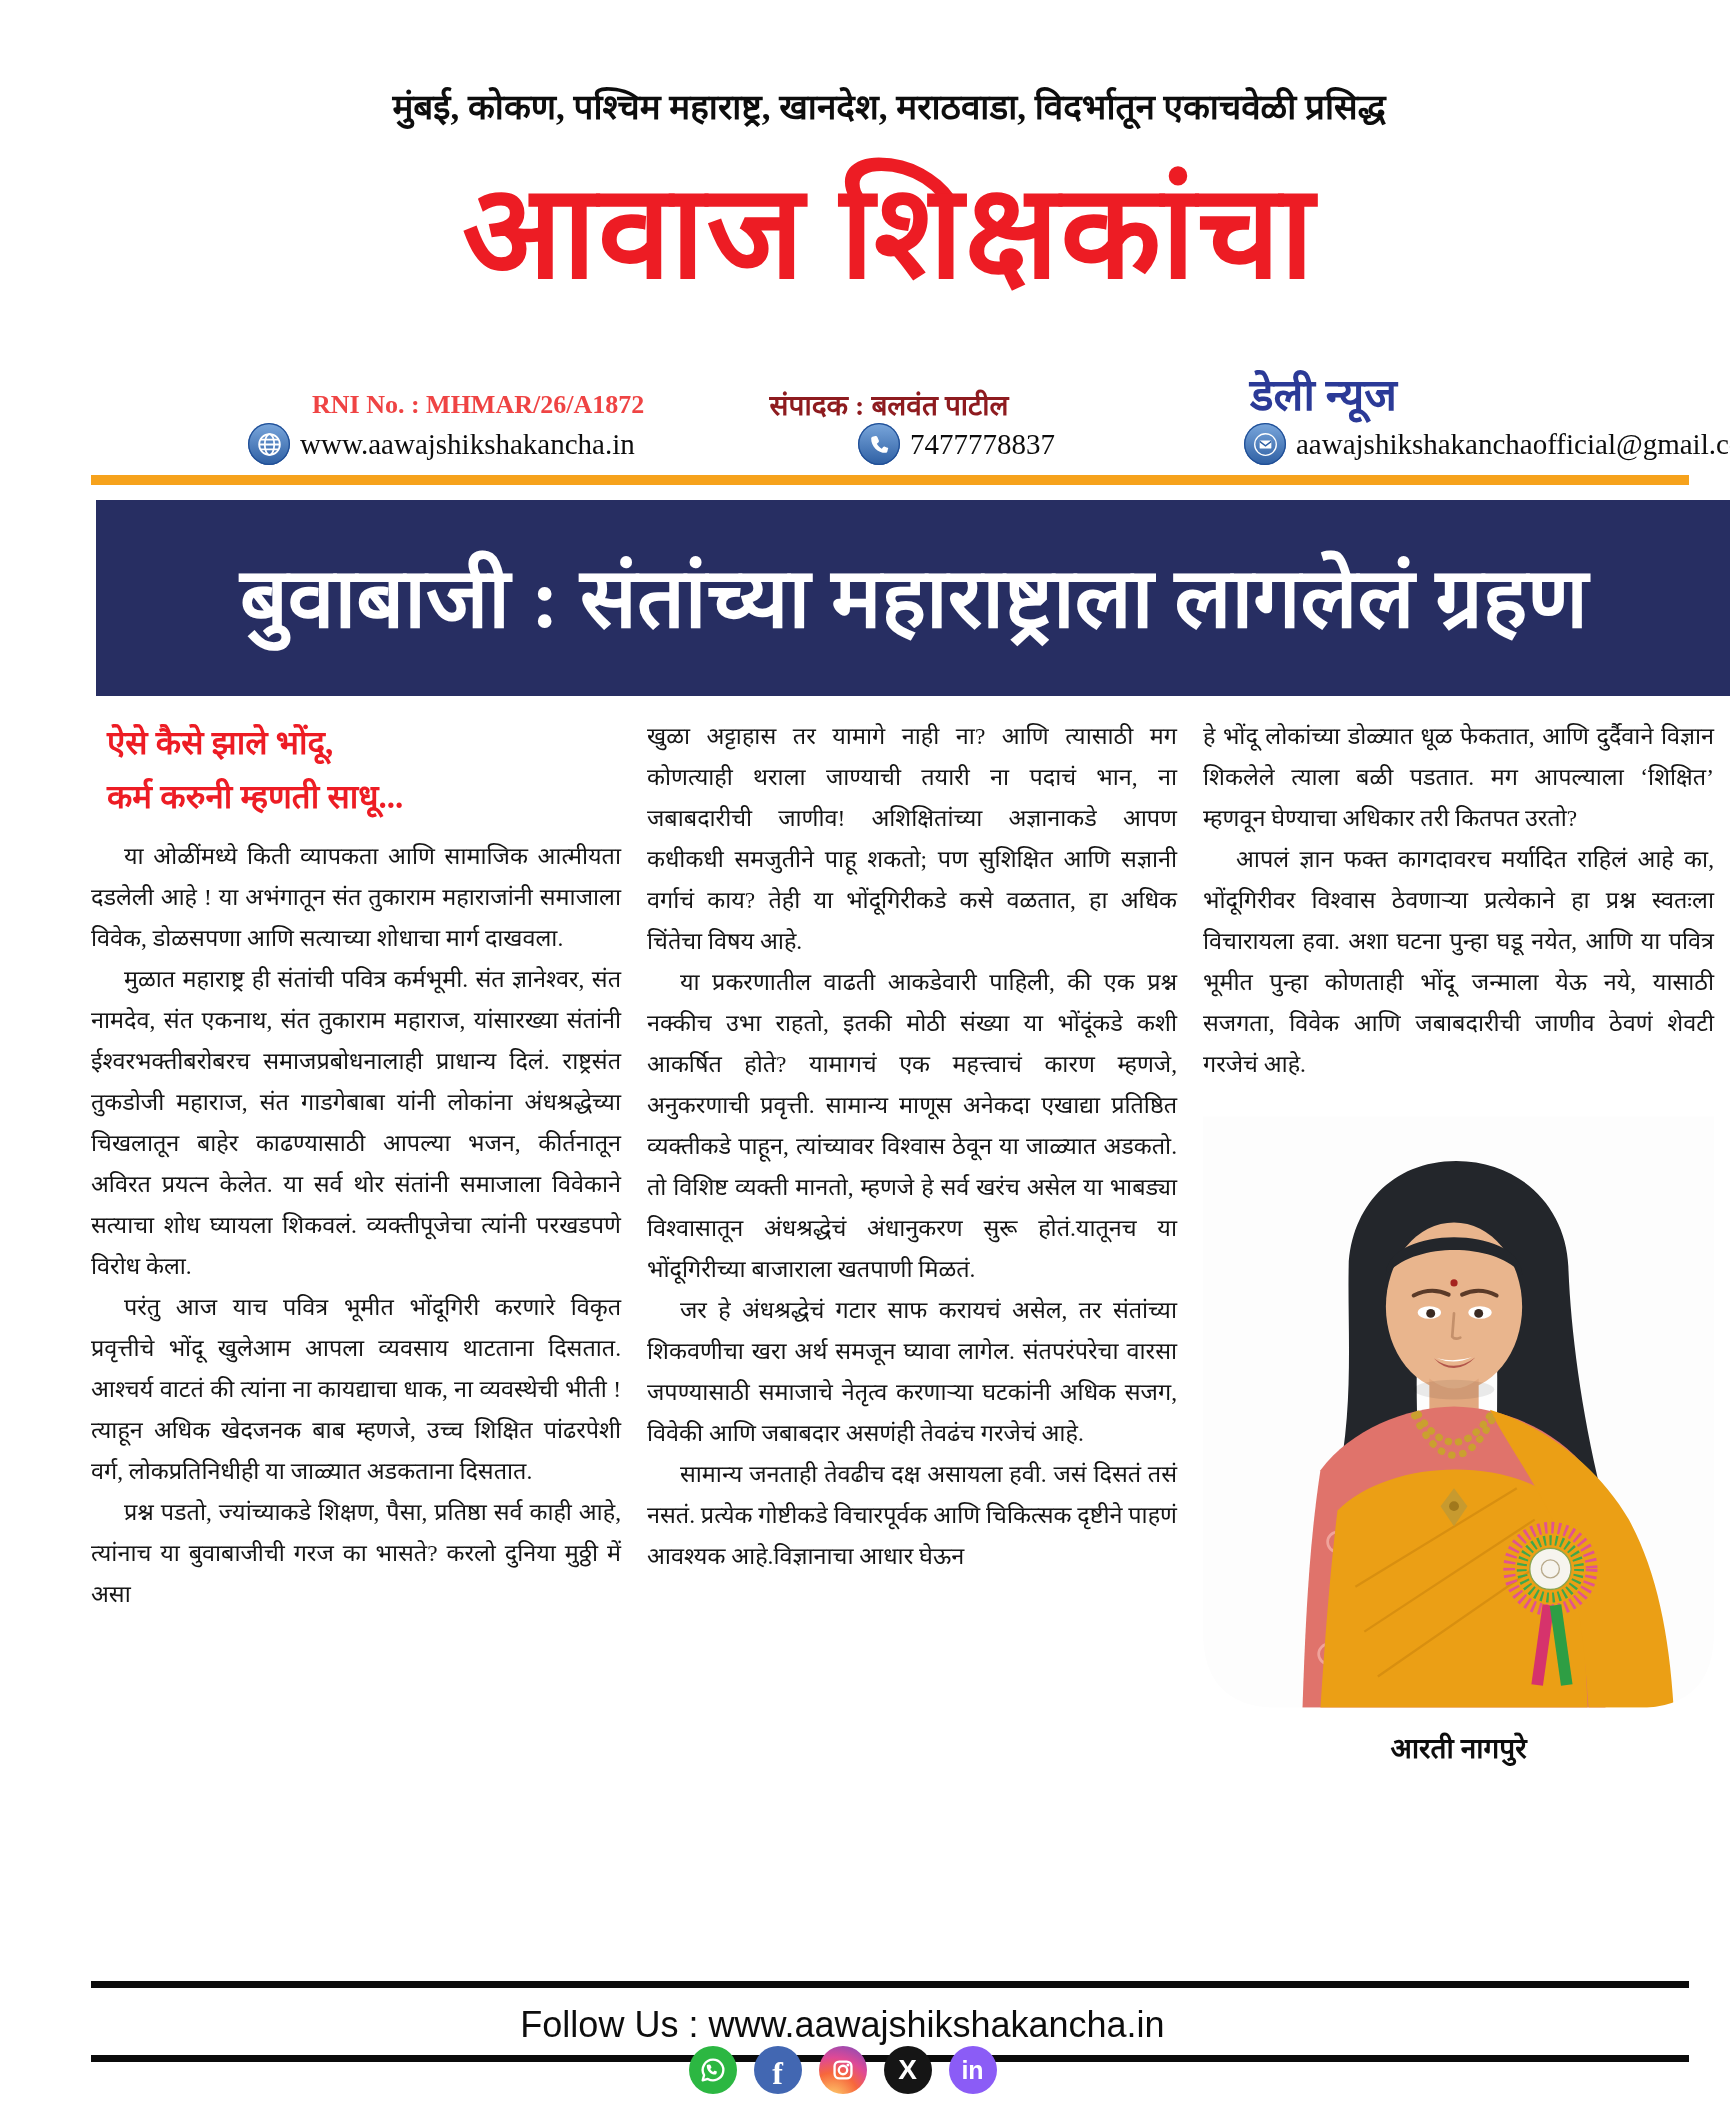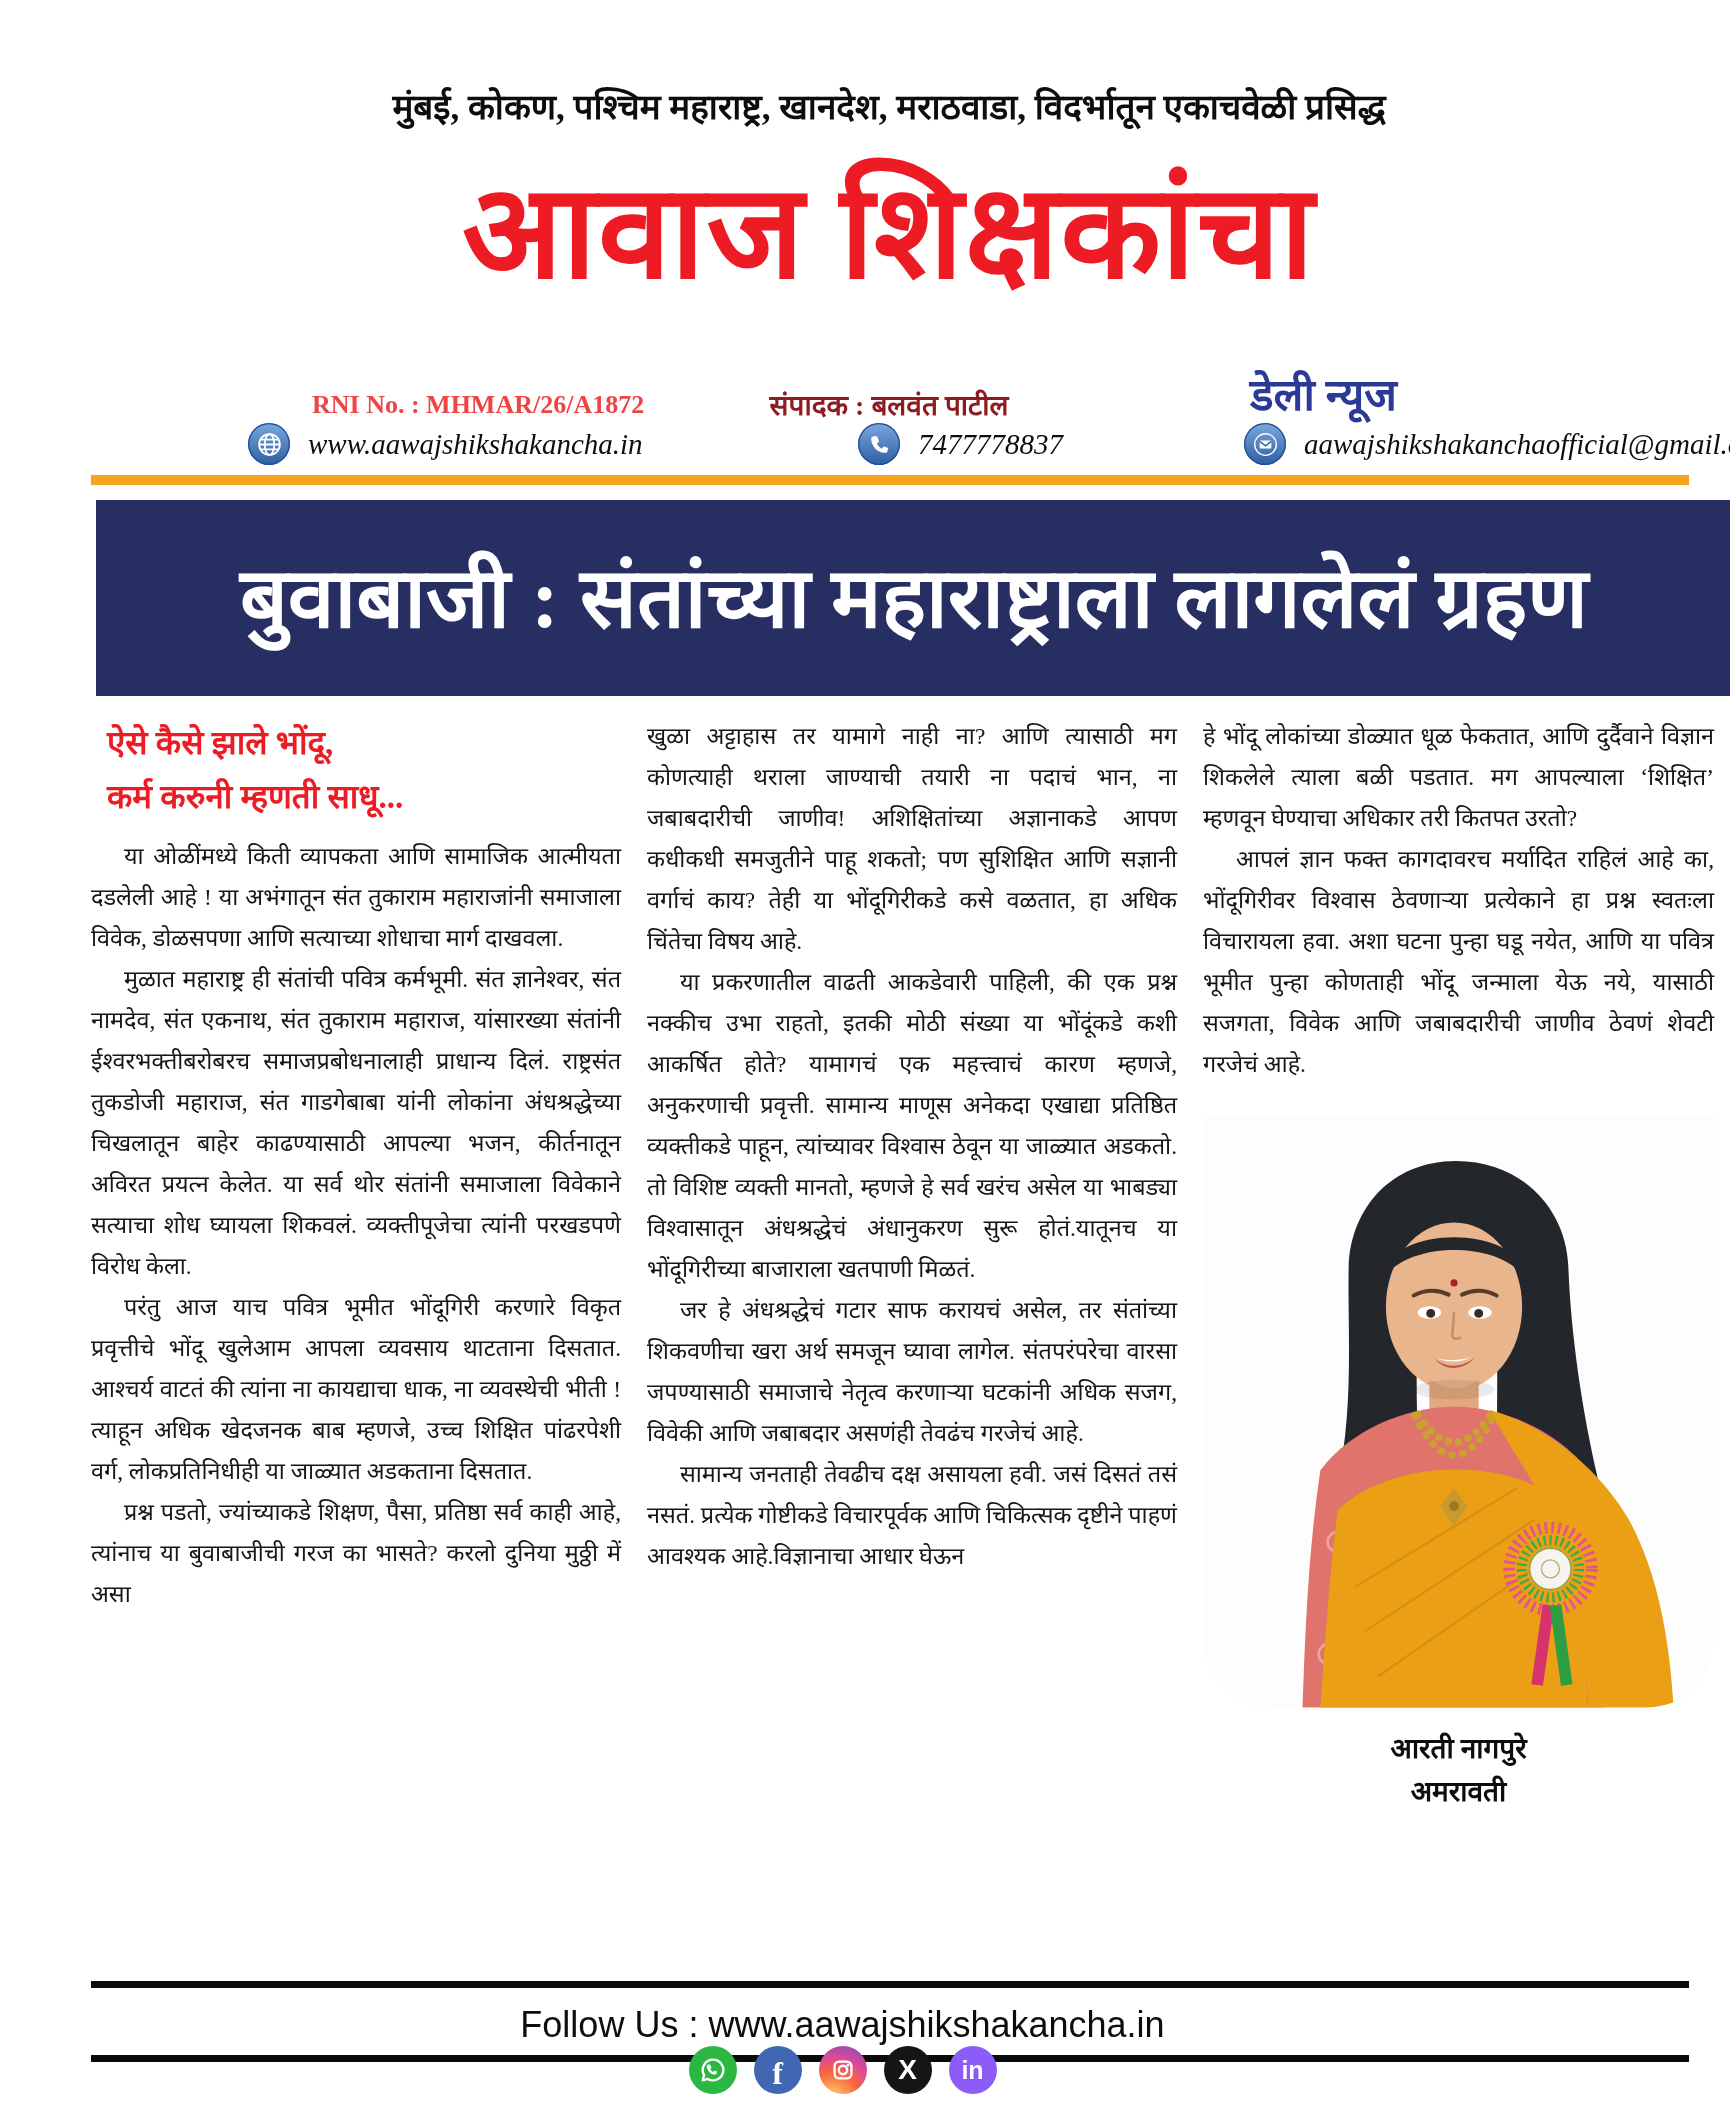--- a/index.html
+++ b/index.html
@@ -24,21 +24,21 @@
   }
   .editor {
     position:absolute; left:50%; transform:translateX(-50%); top:30px;
     font-size:28px; font-weight:bold; color:#8e1b1f;
   }
   .edition {
     position:absolute; left:1187px; top:8px; width:225px; text-align:center;
     font-size:44px; font-weight:bold; color:#2b3a97;
   }
   .contact-row { position:absolute; top:423px; left:0; width:100%; height:49px; }
-  .contact { position:absolute; display:flex; align-items:center; gap:18px;font-style:italic; }
+  .contact { position:absolute; display:flex; align-items:center; gap:10px; }
   .contact .ctext { font-size:29px; color:#0d0d0d; }
   .c1 { left:224px; } .c2 { left:834px; } .c3 { left:1220px; }
   .cicon {
     width:42px; height:42px; border-radius:50%;
     background:linear-gradient(180deg,#7aa7dc 0%, #2e5fa3 100%);
     display:flex; align-items:center; justify-content:center; flex:0 0 auto;
     box-shadow:0 0 0 1.3px #1f4e96 inset;
   }
   .orange-bar {
     position:absolute; left:67px; top:475px; width:1598px; height:10px; background:#f6a21c;
@@ -219,21 +219,20 @@
             <circle cx="775" cy="1010" r="46" fill="#f6f4ee" stroke="#8aa54f" stroke-width="3"></circle>
             <circle cx="775" cy="1010" r="20" fill="none" stroke="#b7a98a" stroke-width="3"></circle>
             <rect x="745" y="1090" width="26" height="180" fill="#d6336c" transform="rotate(8 758 1180)"></rect>
             <rect x="786" y="1090" width="26" height="180" fill="#2e9e44" transform="rotate(-8 799 1180)"></rect>
           </g>
         </svg>
       </div>
 
       <div class="caption">
         <div>आरती नागपुरे</div>
-        <div>अमरावती</div>
       </div>
     </div>
 
   </div>
 
   <div class="footer">
     <div class="follow">Follow Us : www.aawajshikshakancha.in</div>
     <div class="socials">
       <span class="sicon wa">
         <svg width="30" height="30" viewBox="0 0 64 64">

